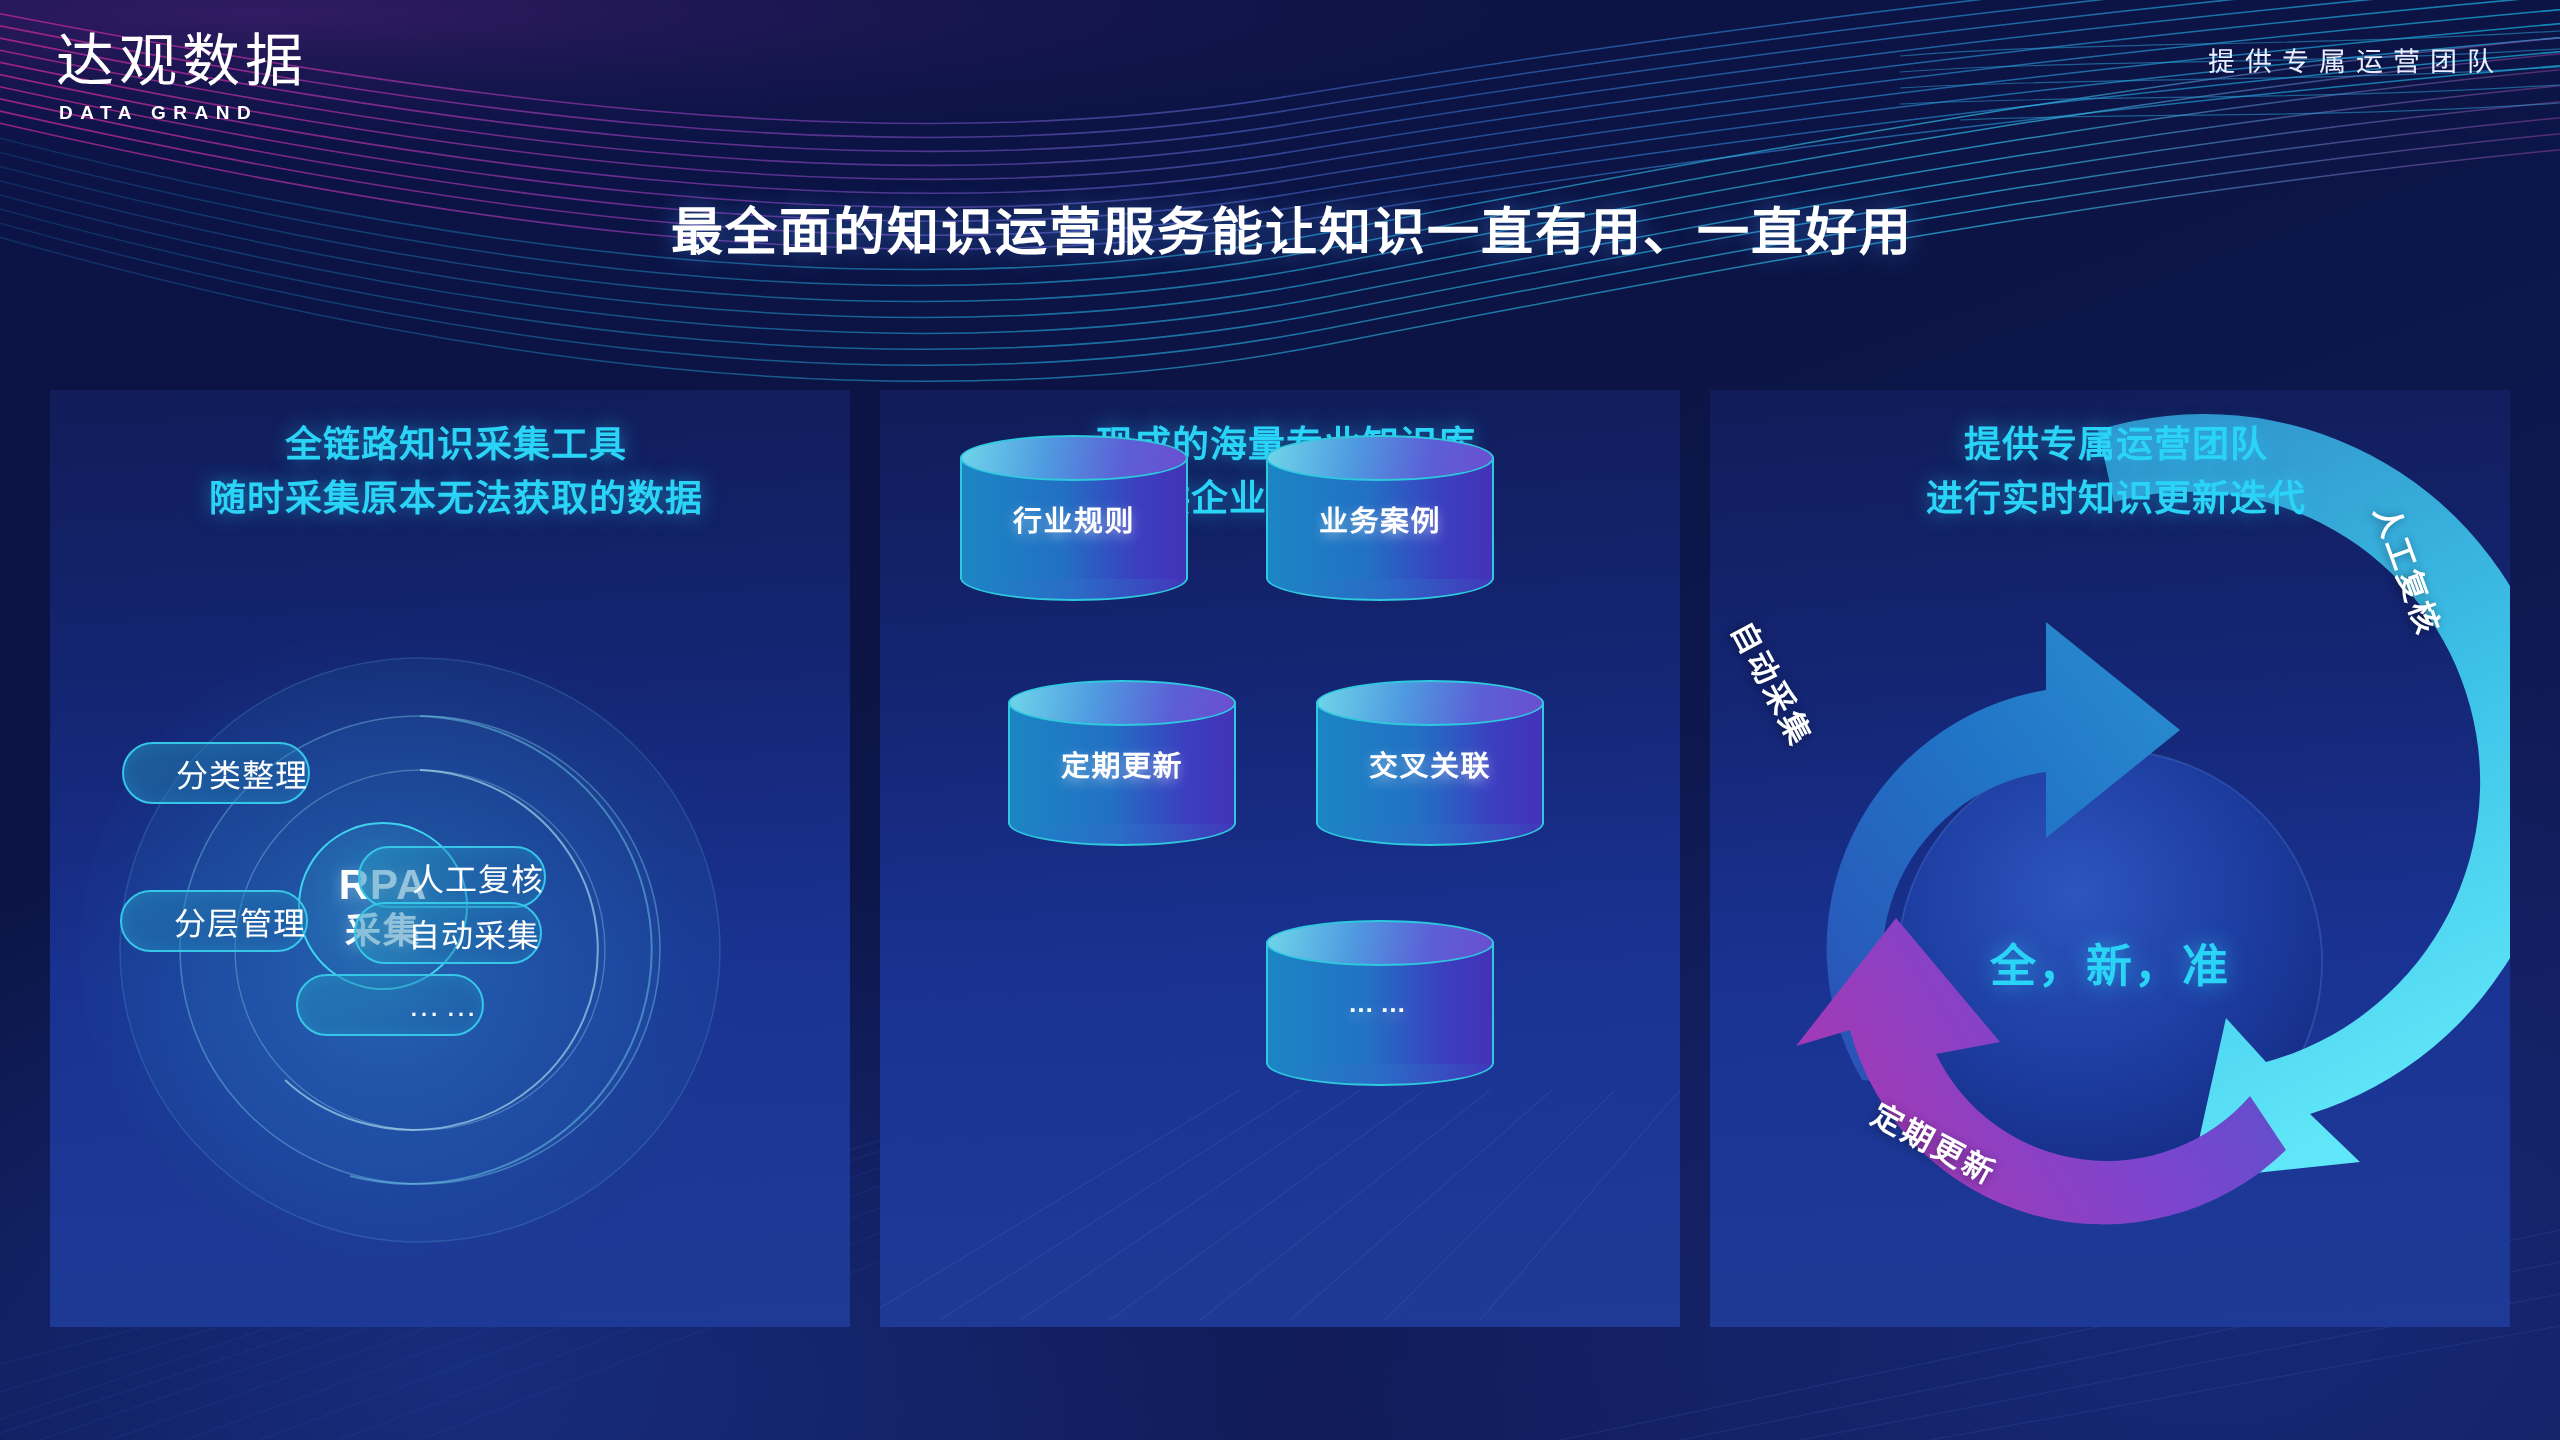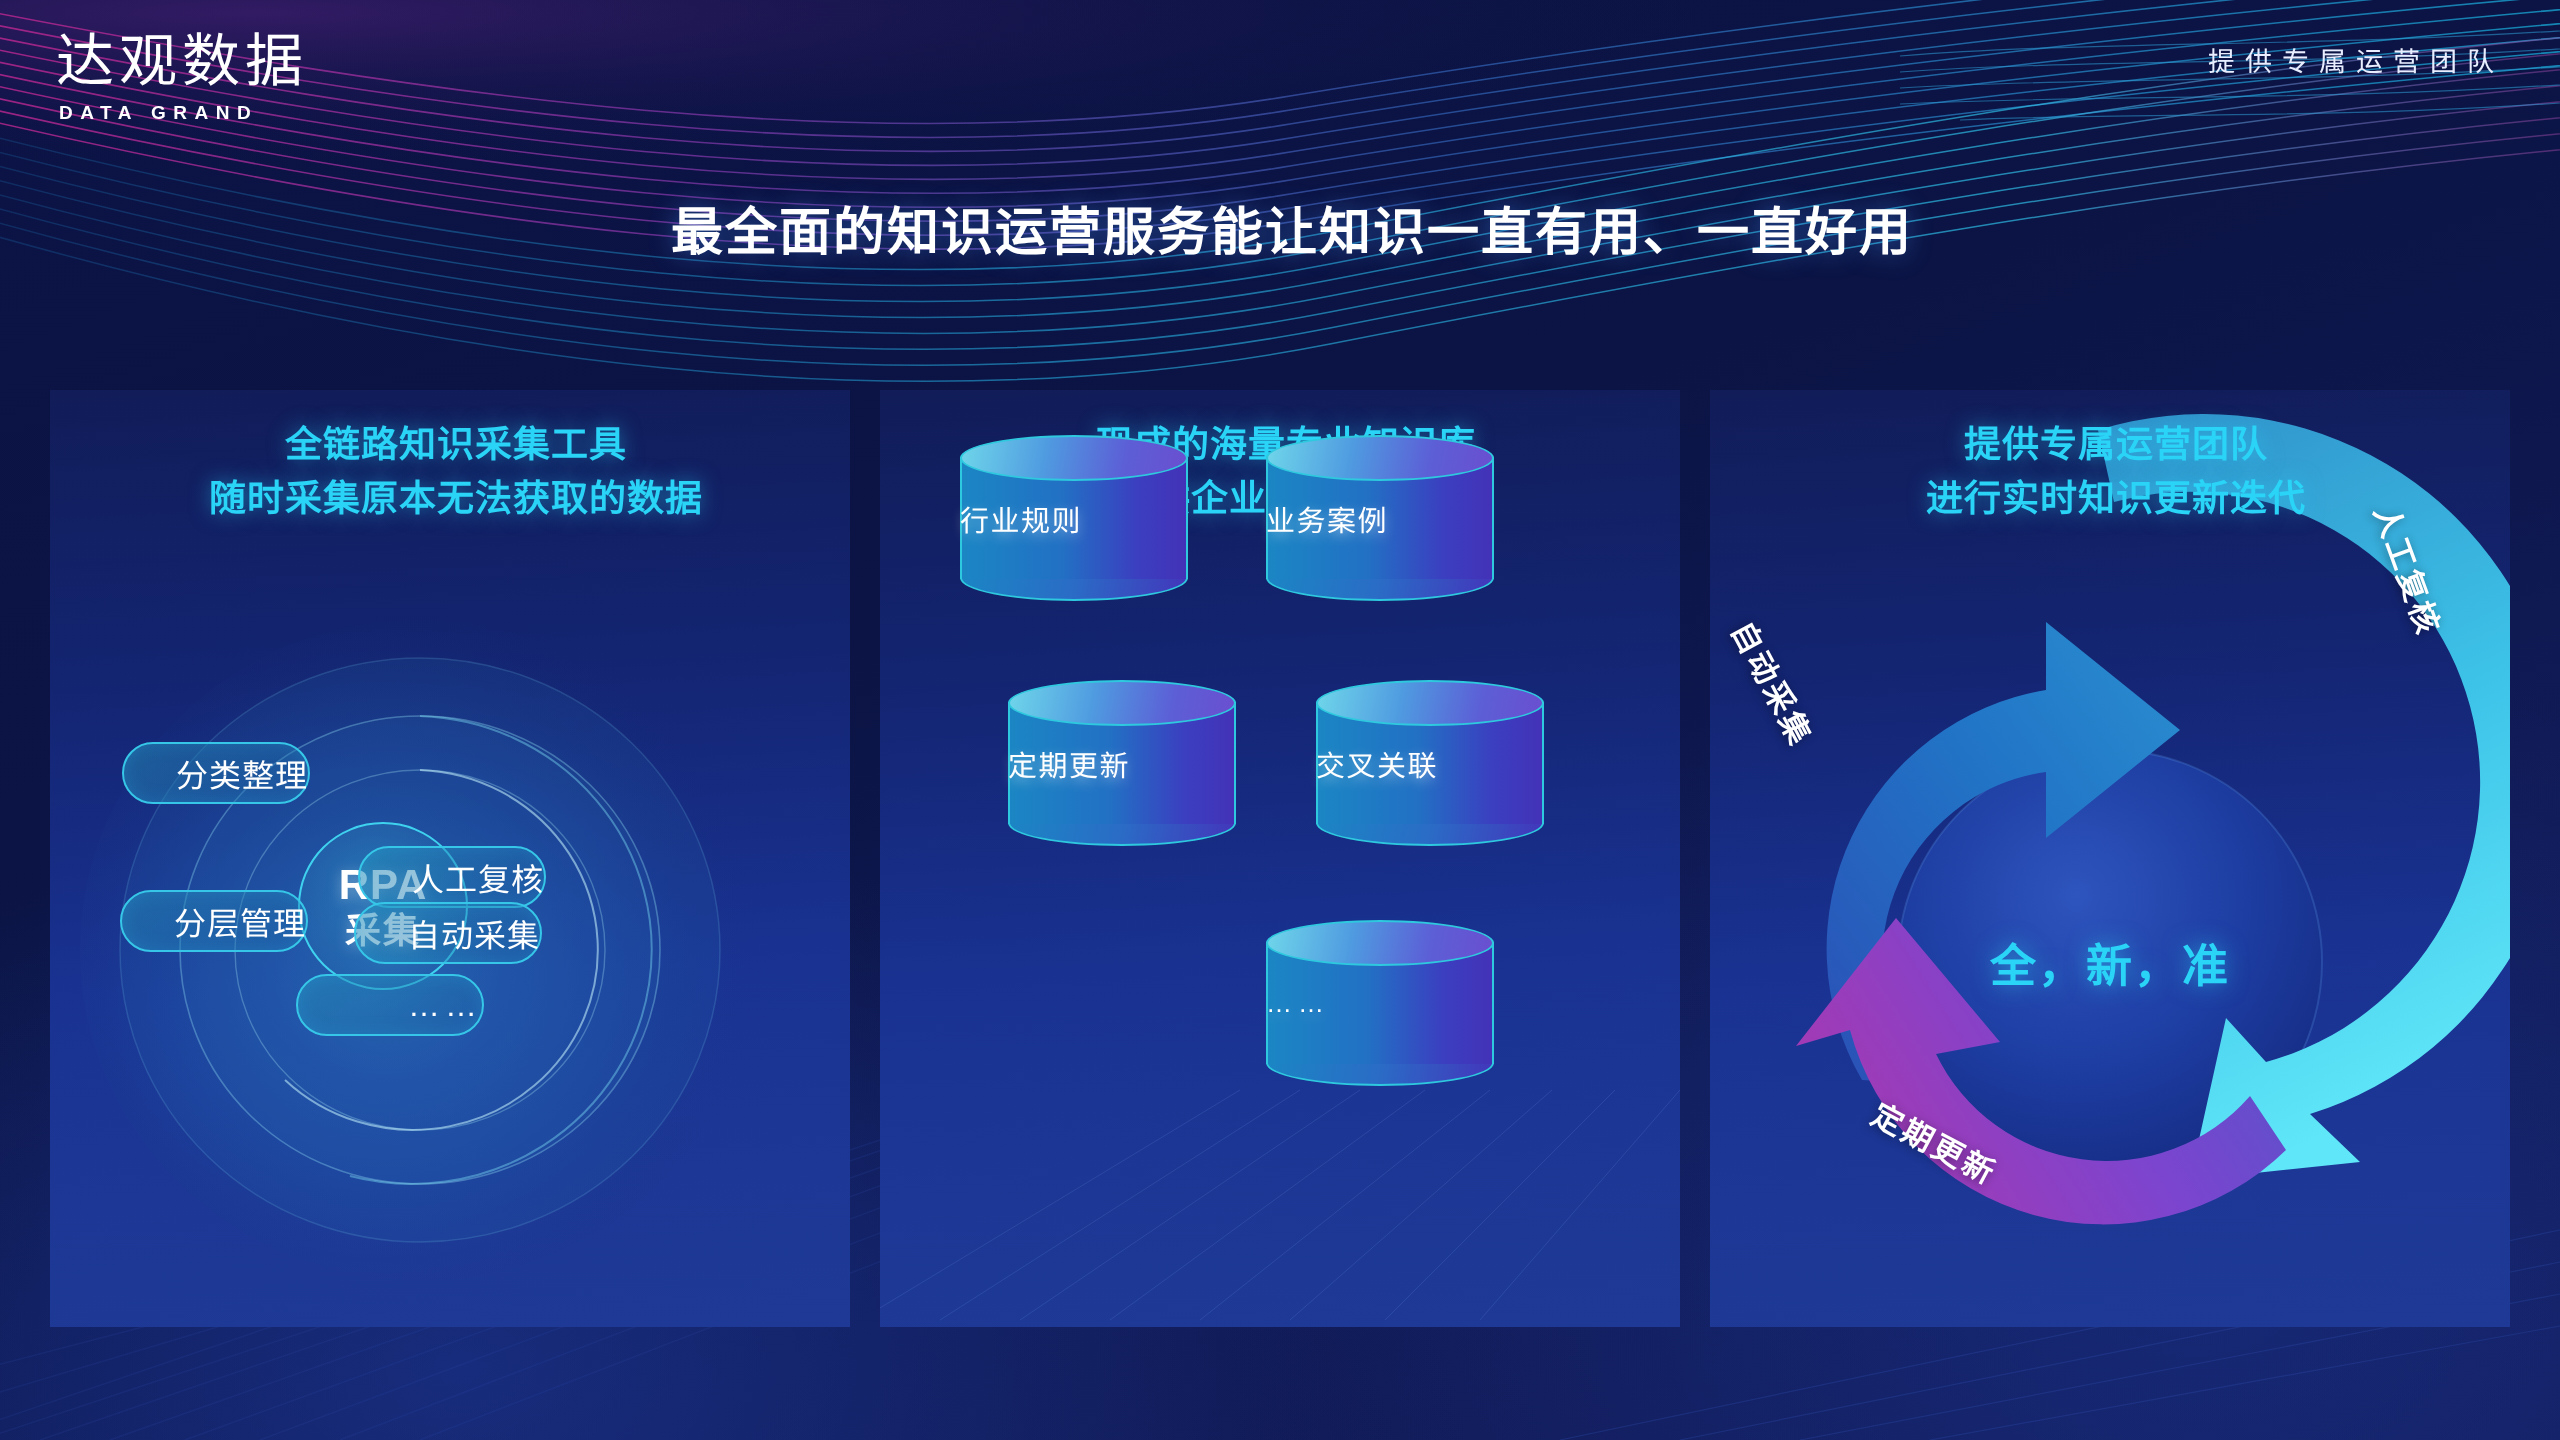--- a/index.html
+++ b/index.html
@@ -109,22 +109,22 @@
     background: linear-gradient(100deg, #6fd6ea 0%, #4f9ae0 38%, #5c5fd6 72%, #6a4fd0 100%);
   }
   .cyl .bottom {
     position: absolute; left: 0; right: 0; bottom: 0; height: 46px;
     border-radius: 50%;
     border: 2px solid #2ec9de;
     background: linear-gradient(100deg, #1b86c4 0%, #2a6cc6 50%, #4336bb 100%);
   }
   .cyl .lbl {
     position: absolute; left: 0; right: 0; top: 50%; transform: translateY(-50%);
-    z-index: 3;
-    color: #ffffff; font-size: 29px; font-weight: 400; letter-spacing: 1.5px;
+    text-align: center; z-index: 3;
+    color: #ffffff; font-size: 29px; font-weight: 700; letter-spacing: 1.5px;
     text-shadow: 0 4px 12px rgba(255,255,255,0.45);
   }
 
   
   .c3-art { position: absolute; inset: 0; z-index: 3; }
   .cycle-center {
     position: absolute; z-index: 7; left: 50%; top: 572px;
     transform: translate(-50%, -50%);
     color: #2ad4f7; font-size: 46px; font-weight: 700; letter-spacing: 2px;
     white-space: nowrap;

